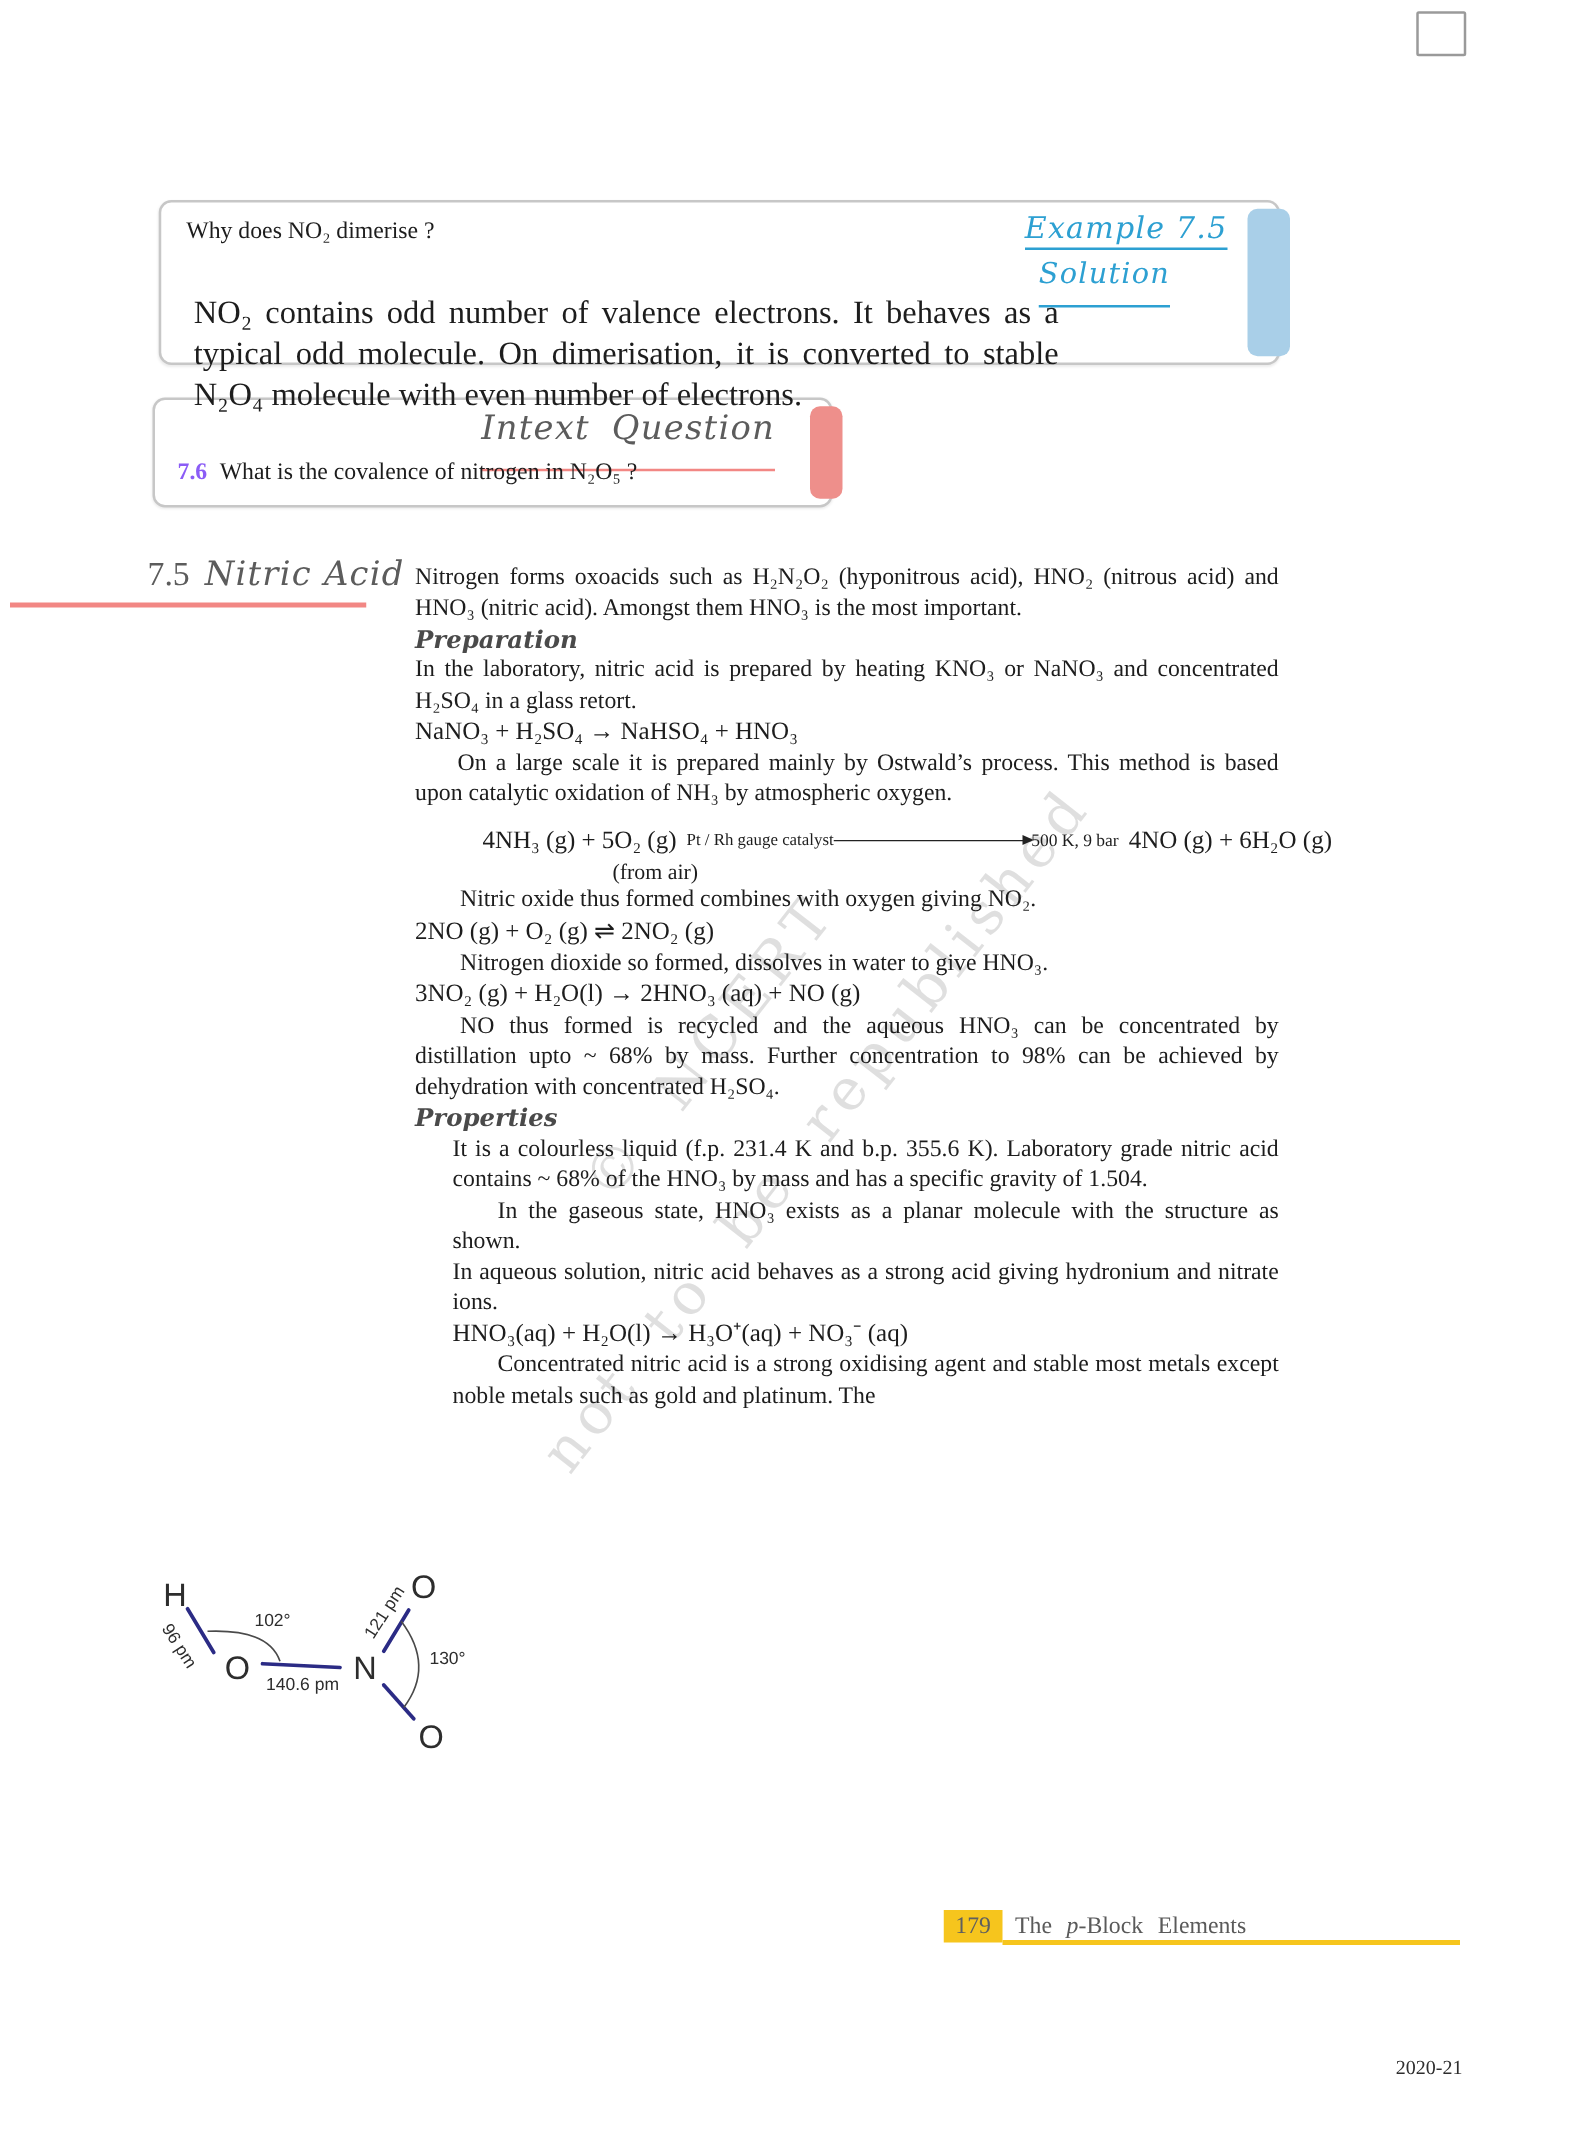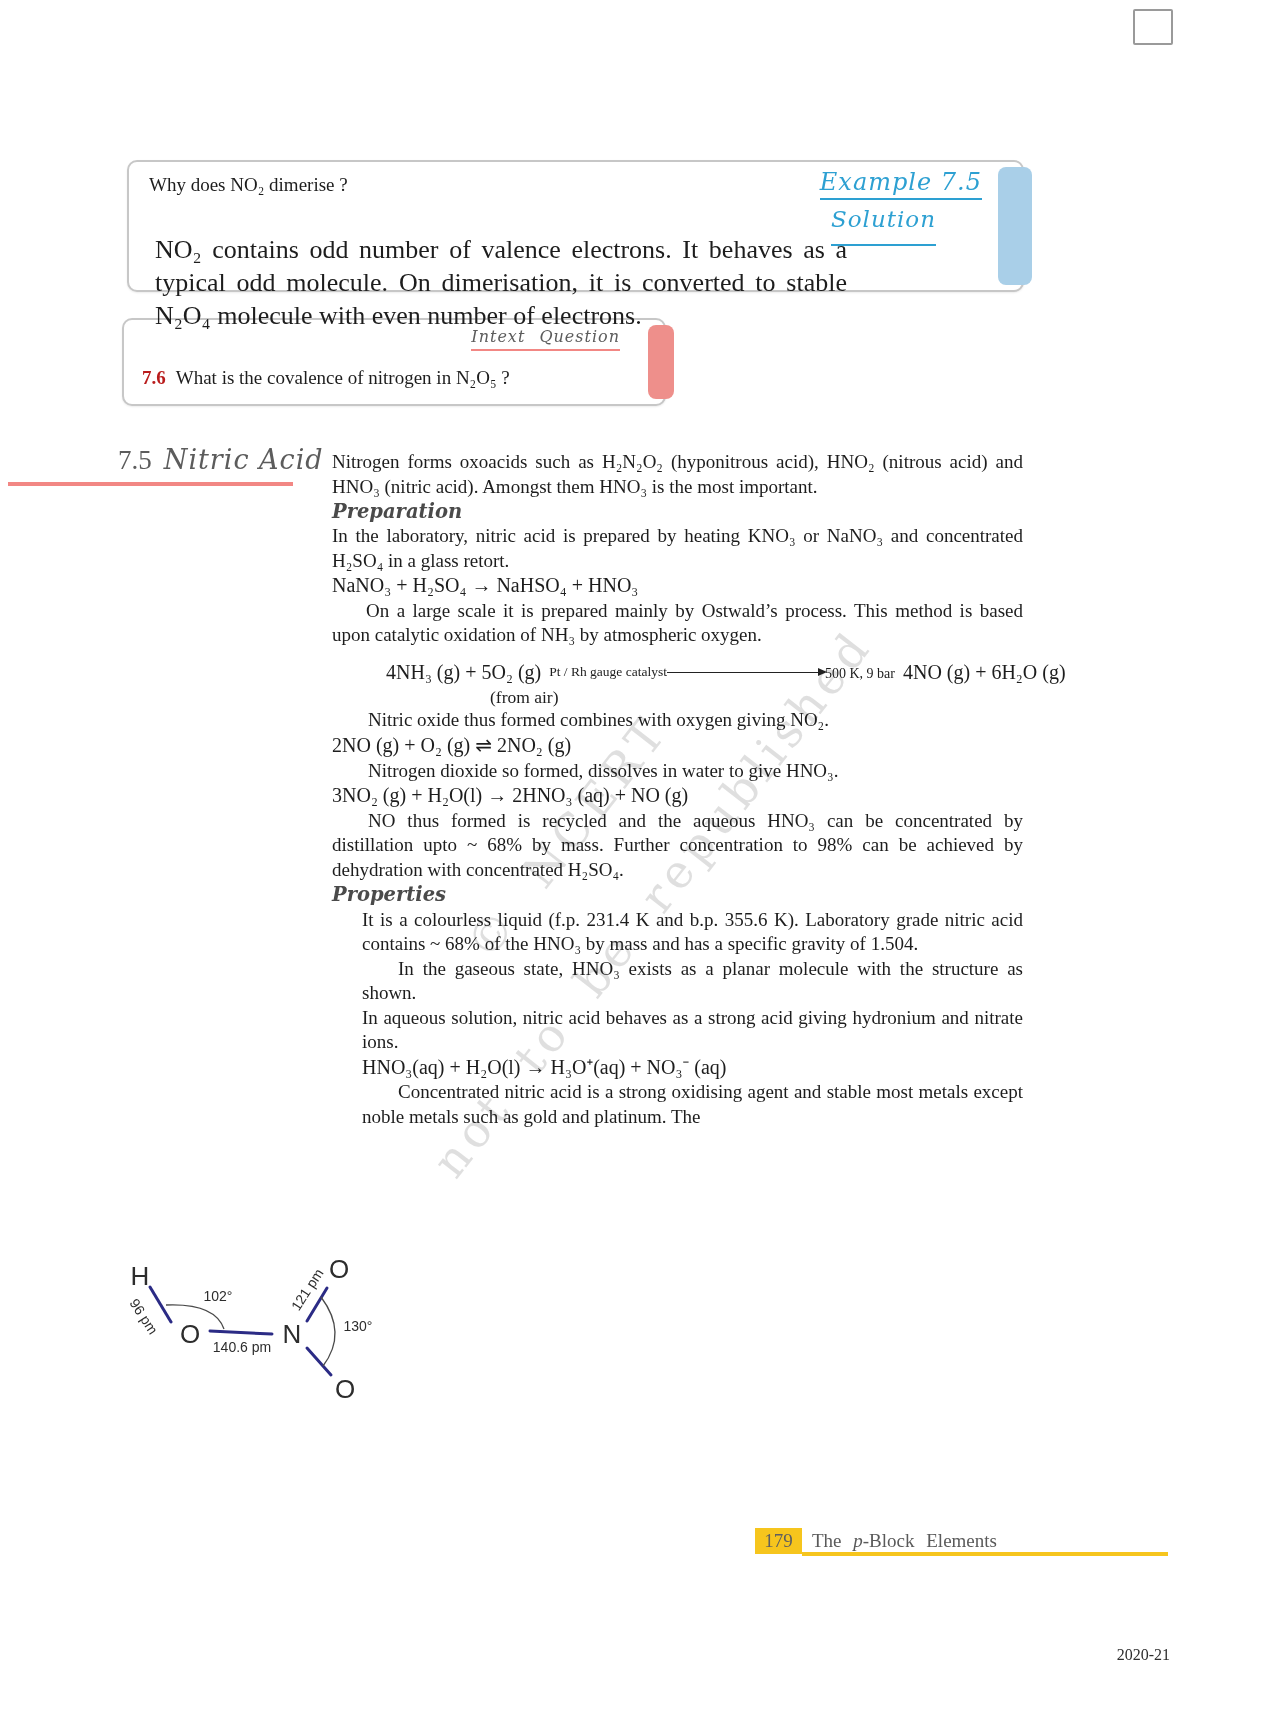--- a/index.html
+++ b/index.html
@@ -15,23 +15,23 @@
   .side-tab{position:absolute;border-radius:8px;z-index:1;}
   .example-tab{right:-10px;top:5px;width:34px;height:calc(100% - 10px);background:var(--tab_blue,#a9cfe8);}
   .intext-box{left:122px;top:318px;width:540px;height:84px;}
   .intext-tab{right:-10px;top:5px;width:26px;height:calc(100% - 10px);background:var(--tab_red,#ee8f8b);}
   .box-inner{position:relative;z-index:2;width:100%;height:100%;}
   .script-label{font-family:"DejaVu Serif", serif;font-style:italic;letter-spacing:1px;}
   .example-label{position:absolute;right:40px;top:6px;font-size:24px;color:var(--label_blue,#2da0d2);border-bottom:2px solid var(--label_blue,#2da0d2);padding-bottom:2px;}
   .solution-label{position:absolute;right:86px;top:44px;font-size:23px;color:var(--label_blue,#2da0d2);border-bottom:2px solid var(--label_blue,#2da0d2);padding-bottom:12px;}
   .example-question{position:absolute;left:20px;top:12px;font-size:19px;}
   .example-answer{position:absolute;left:26px;top:43px;width:692px;font-size:26px;line-height:1.27;text-align:justify;margin-top:28px;}
-  .intext-heading{position:absolute;right:44px;top:7px;font-size:16px;color:var(--heading_gray,#5c5c5c);border-bottom:2px solid var(--accent_red,#f28784);padding-bottom:3px;word-spacing:8px;}
+  .intext-heading{position:absolute;right:44px;top:7px;font-size:27px;color:var(--heading_gray,#5c5c5c);border-bottom:2px solid var(--accent_red,#f28784);padding-bottom:17px;word-spacing:8px;}
   .intext-q{position:absolute;left:18px;top:47px;font-size:19px;}
-  .intext-q .qnum{font-weight:bold;color:#b91c1c;margin-right:10px;text-align:right;}
+  .intext-q .qnum{font-weight:bold;color:#8b5cf6;margin-right:10px;text-align:right;}
   
   .section-heading{position:absolute;left:118px;top:444px;font-size:27px;color:var(--heading_gray,#5c5c5c);}
   .section-heading .num{margin-right:12px;}
   .section-underline{position:absolute;left:8px;top:482px;width:285px;height:4px;background:var(--accent_red,#f28784);}
   
   .main-col{position:absolute;left:332px;top:450px;width:691px;font-size:19px;line-height:1.29;text-align:justify;}
   .main-col p{margin:0;}
   .subhead{font-family:"DejaVu Serif", serif;font-weight:bold;font-style:italic;color:#4a4a4a;font-size:19.5px;text-align:left;}
   .h-prep{margin-top:36px;}
   .p-lab{margin-top:8px;}

